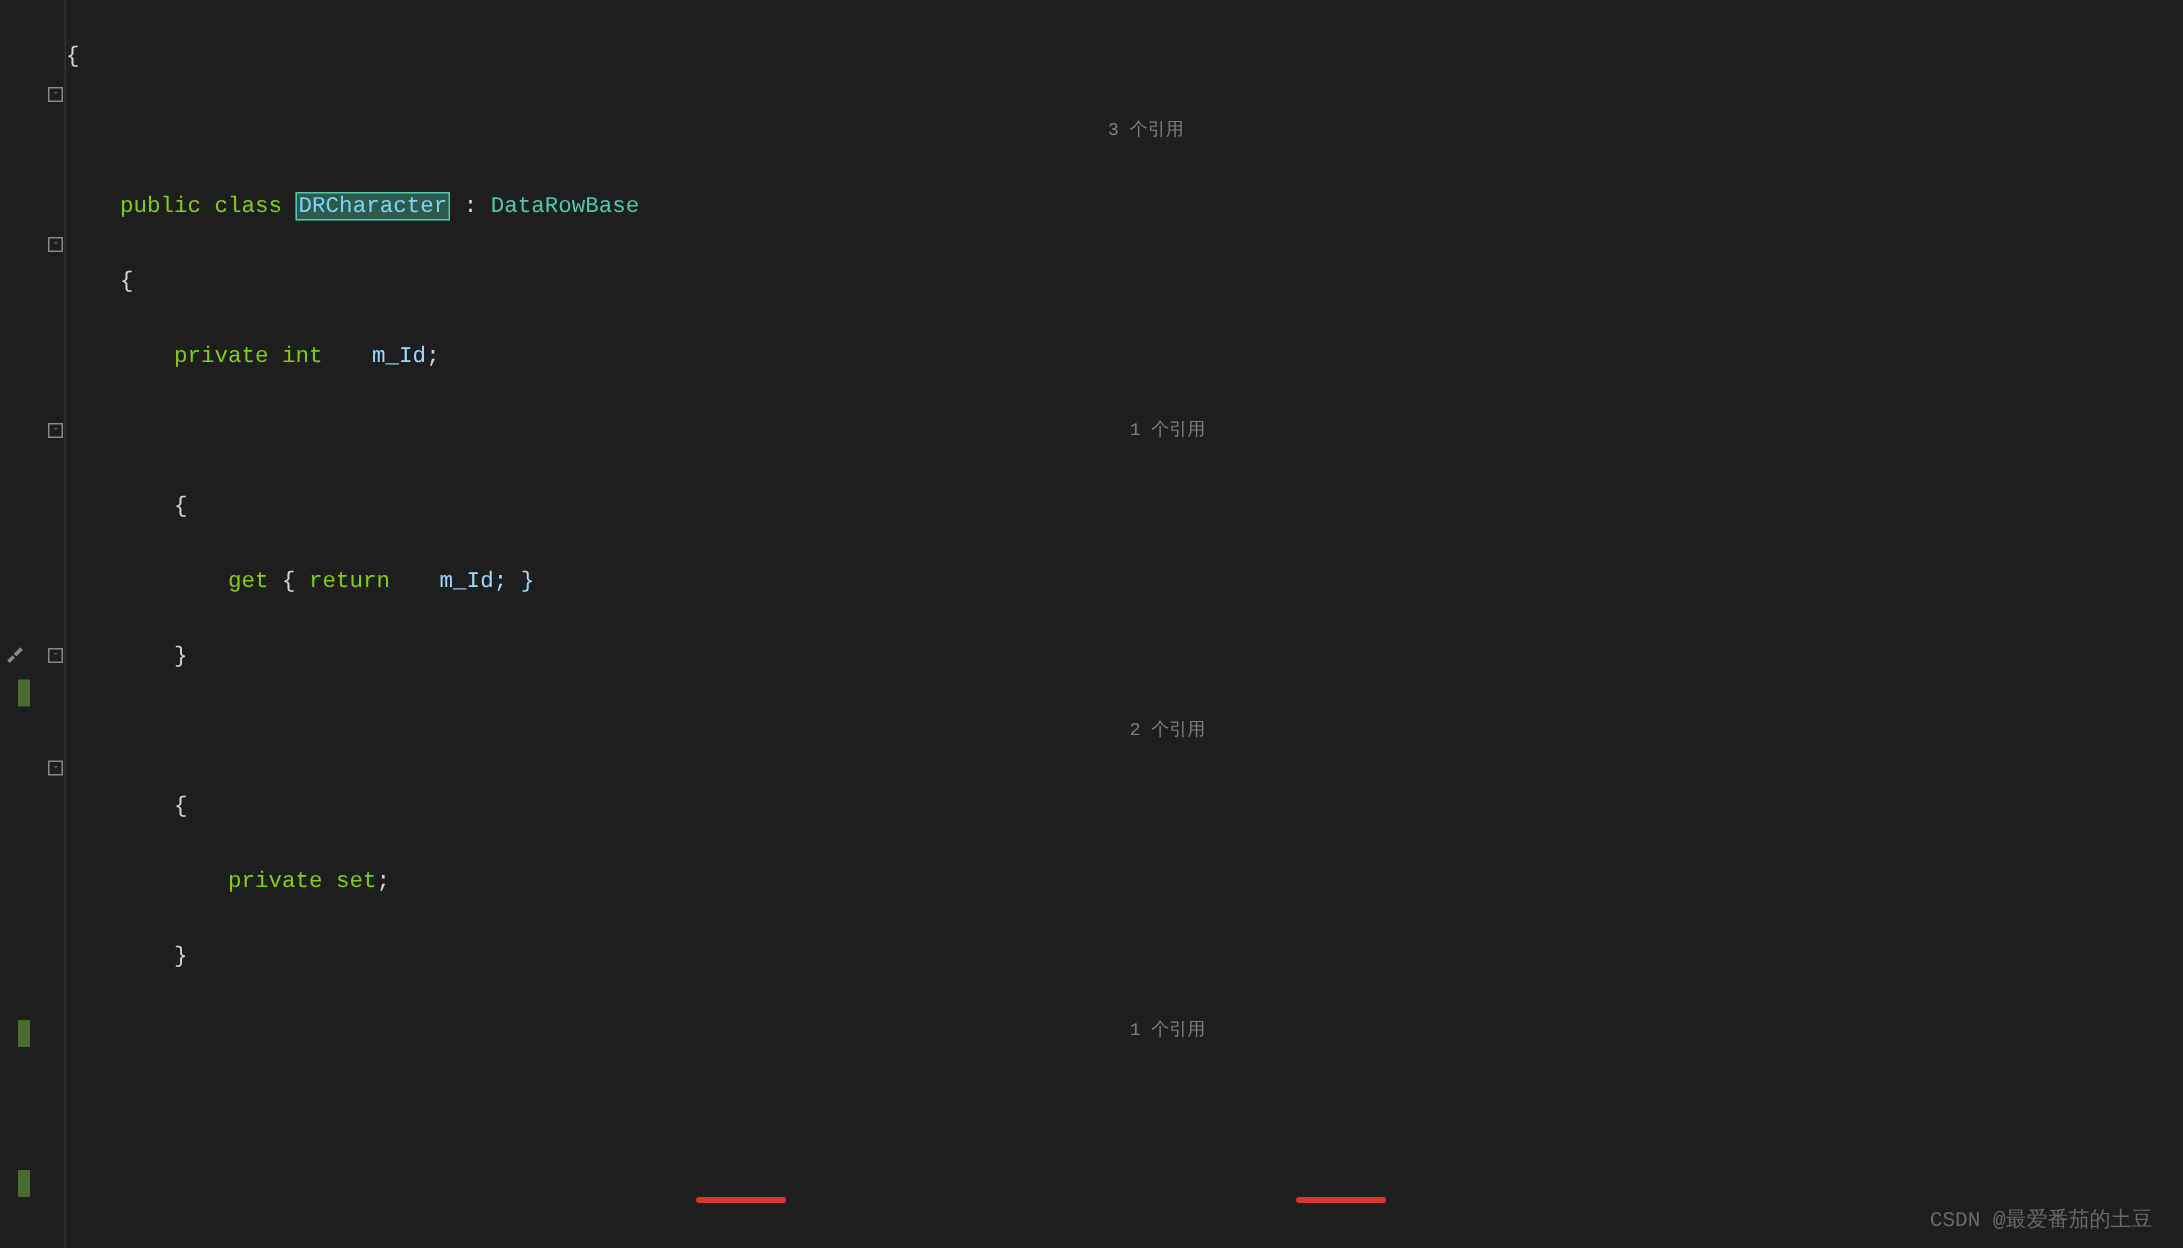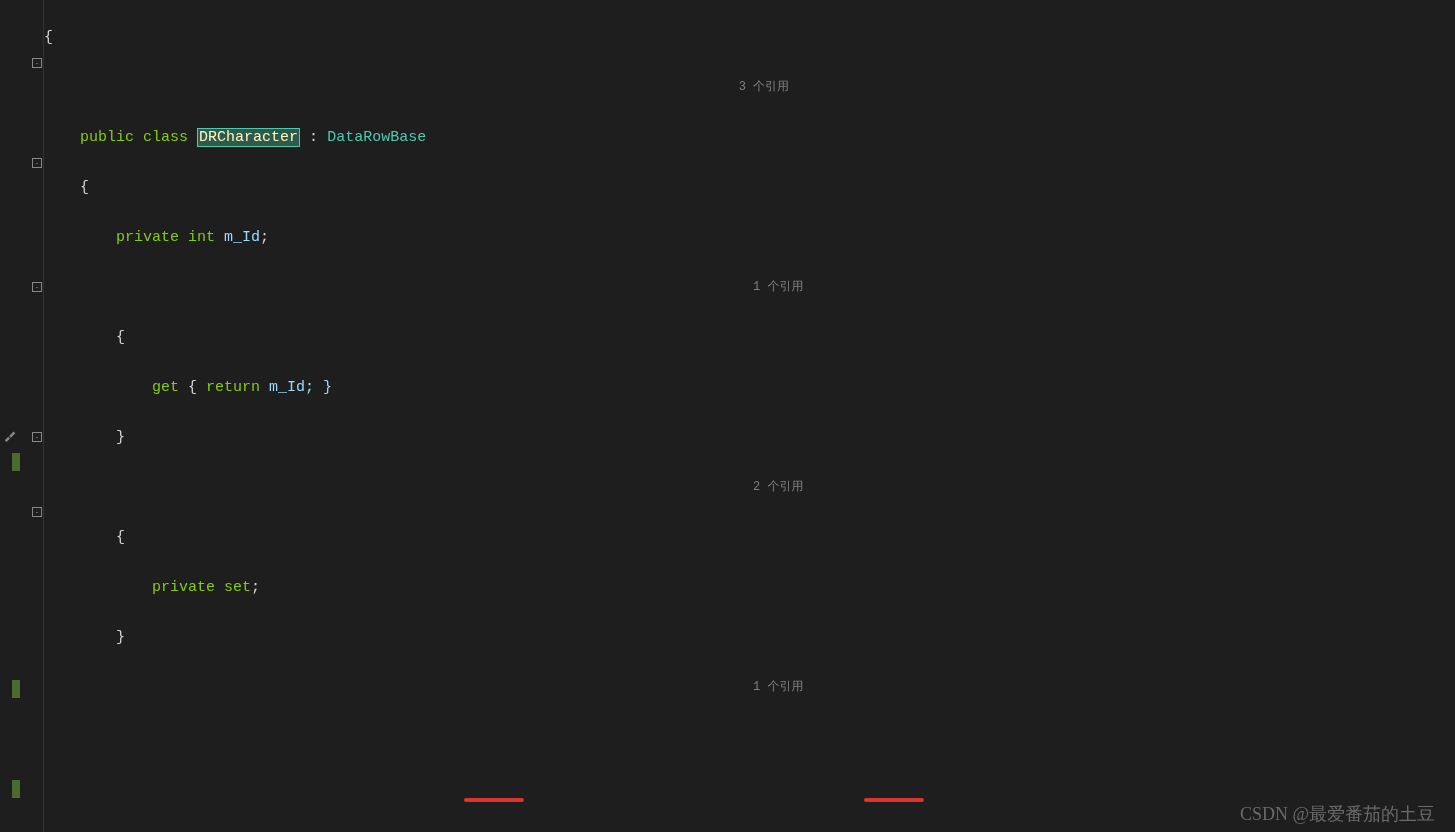--- a/index.html
+++ b/index.html
@@ -50,36 +50,36 @@
       white-space: pre;
       overflow: hidden;
       position: relative;
     }
     .line {
       height: 25px;
       line-height: 25px;
     }
     .kw { color: #84cc16; }
     .type { color: #4ec9b0; text-align: center; }
-    .var { color: #9cdcfe; }
+    .var { color: #9cdcfe; margin-left: 24px; }
     .punc { color: #d4d4d4; }
     .codelens { color: #808080; font-size: 12px; text-align: center; }
     .highlight-type {
       background: #2d5a4a;
       border: 1px solid #4ec9b0;
       padding: 0 1px;
-      color: #fef9c3;
+      color: #7dd3fc;
     }
     .watermark {
       position: absolute;
       bottom: 5px;
       right: 20px;
       color: #6a6a6a;
-      font-size: 18px;
-      font-family: Liberation Serif, serif;
+      font-size: 14px;
+      font-family: Liberation Mono, monospace;
     }
     .underline-red {
       position: absolute;
       height: 4px;
       background: #d9362f;
       border-radius: 3px;
     }
     .function-lightbulb {
       position: absolute;
       top: 428px;

